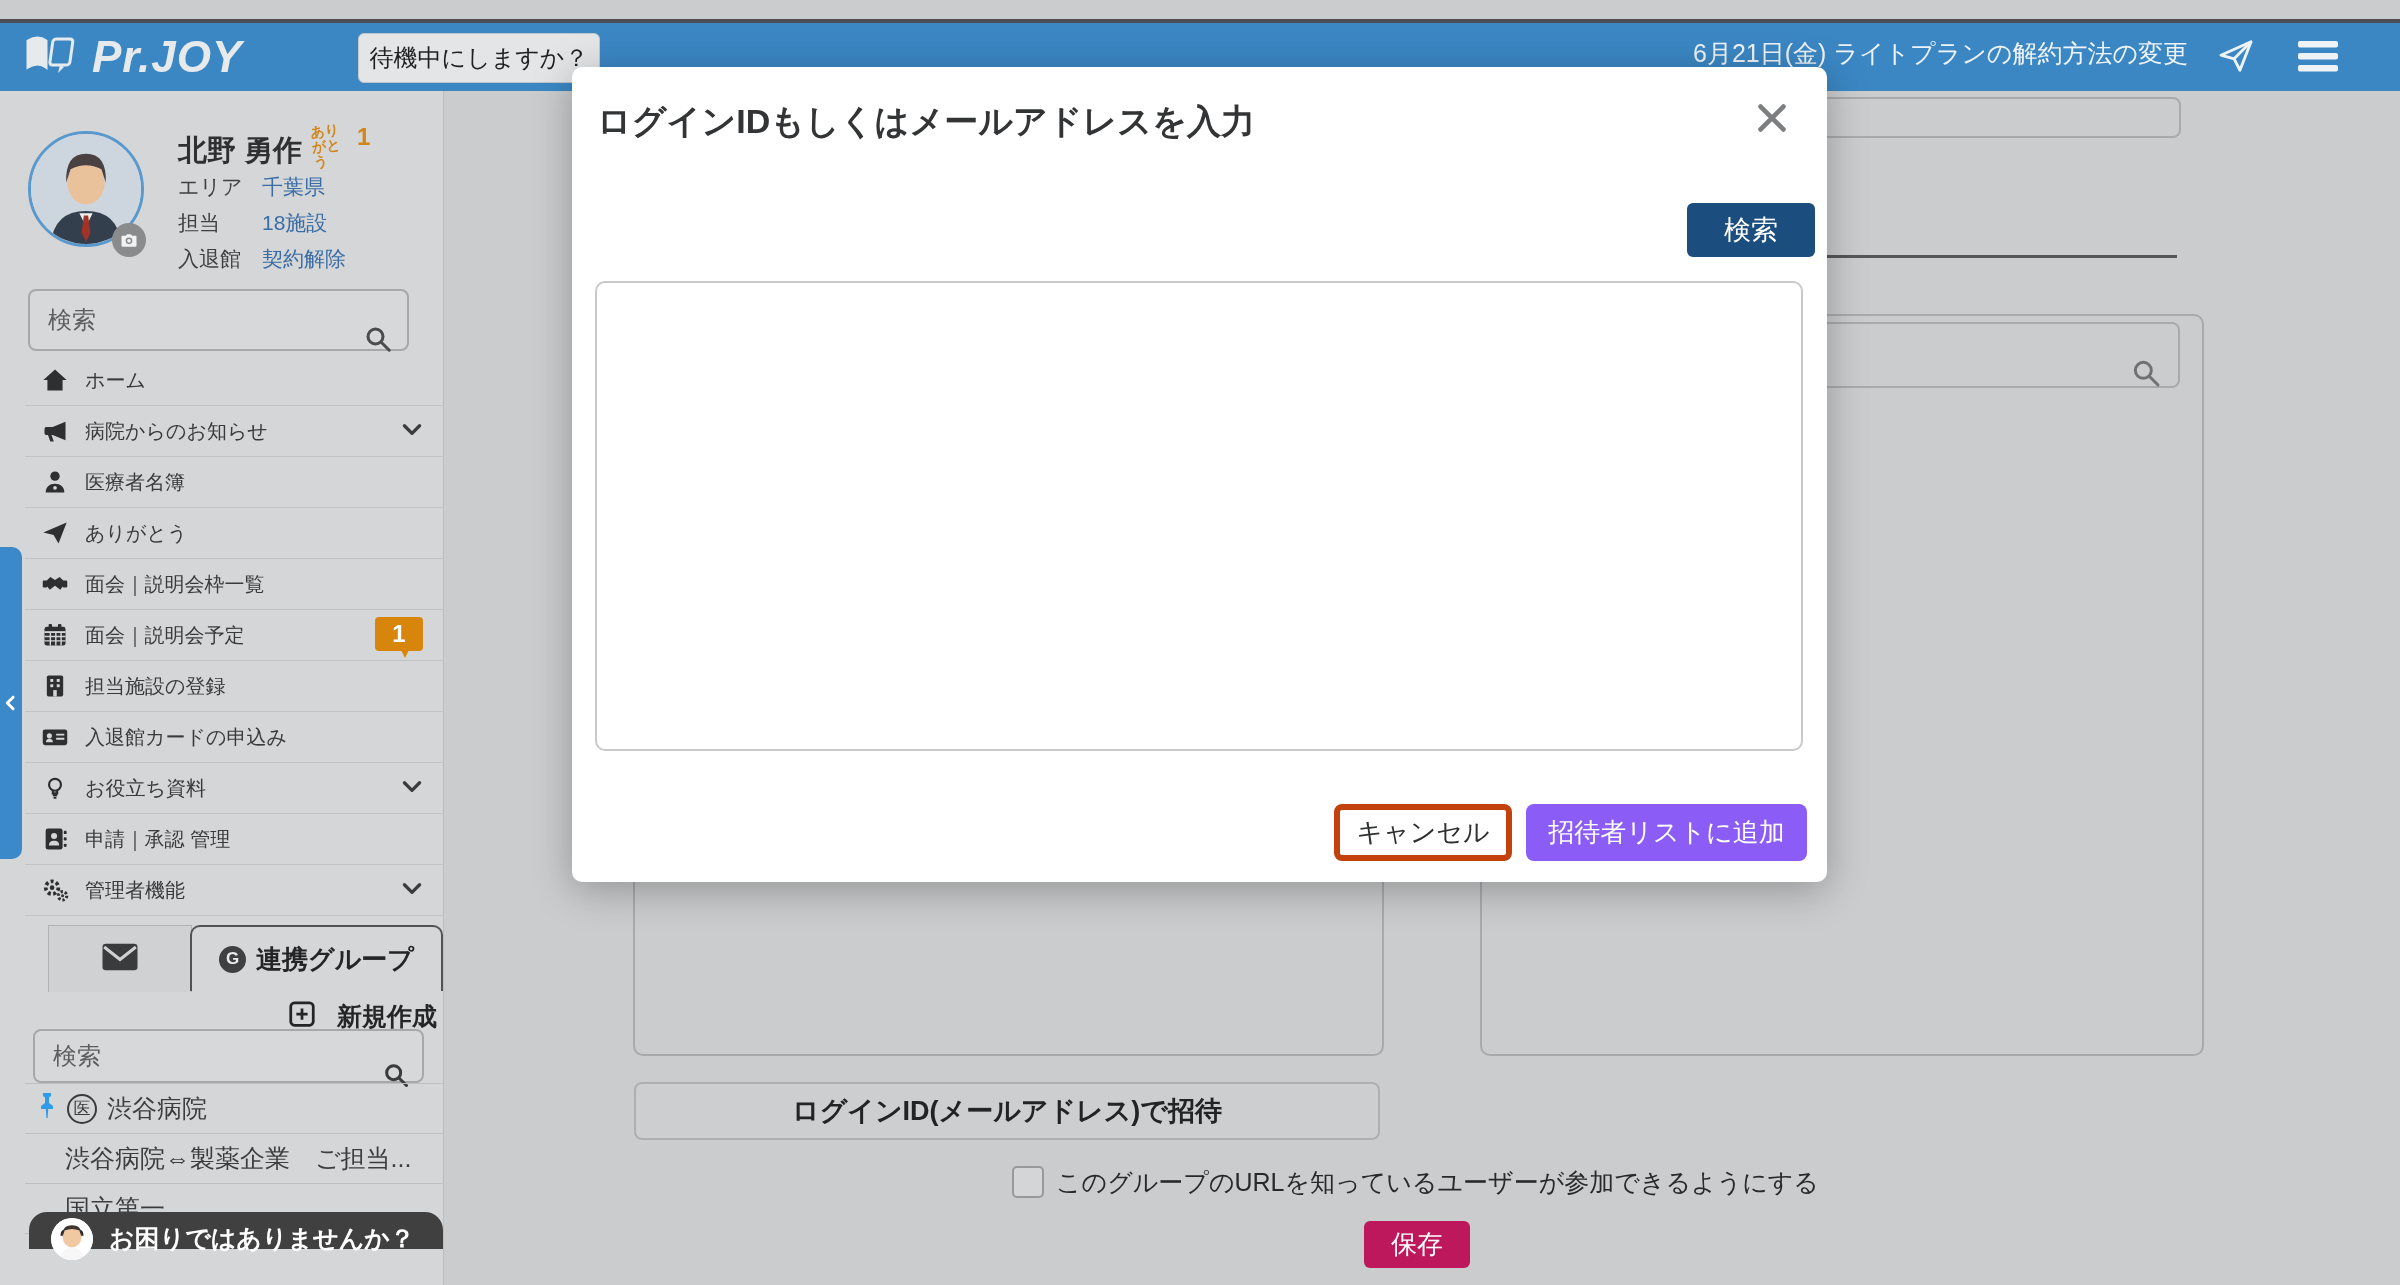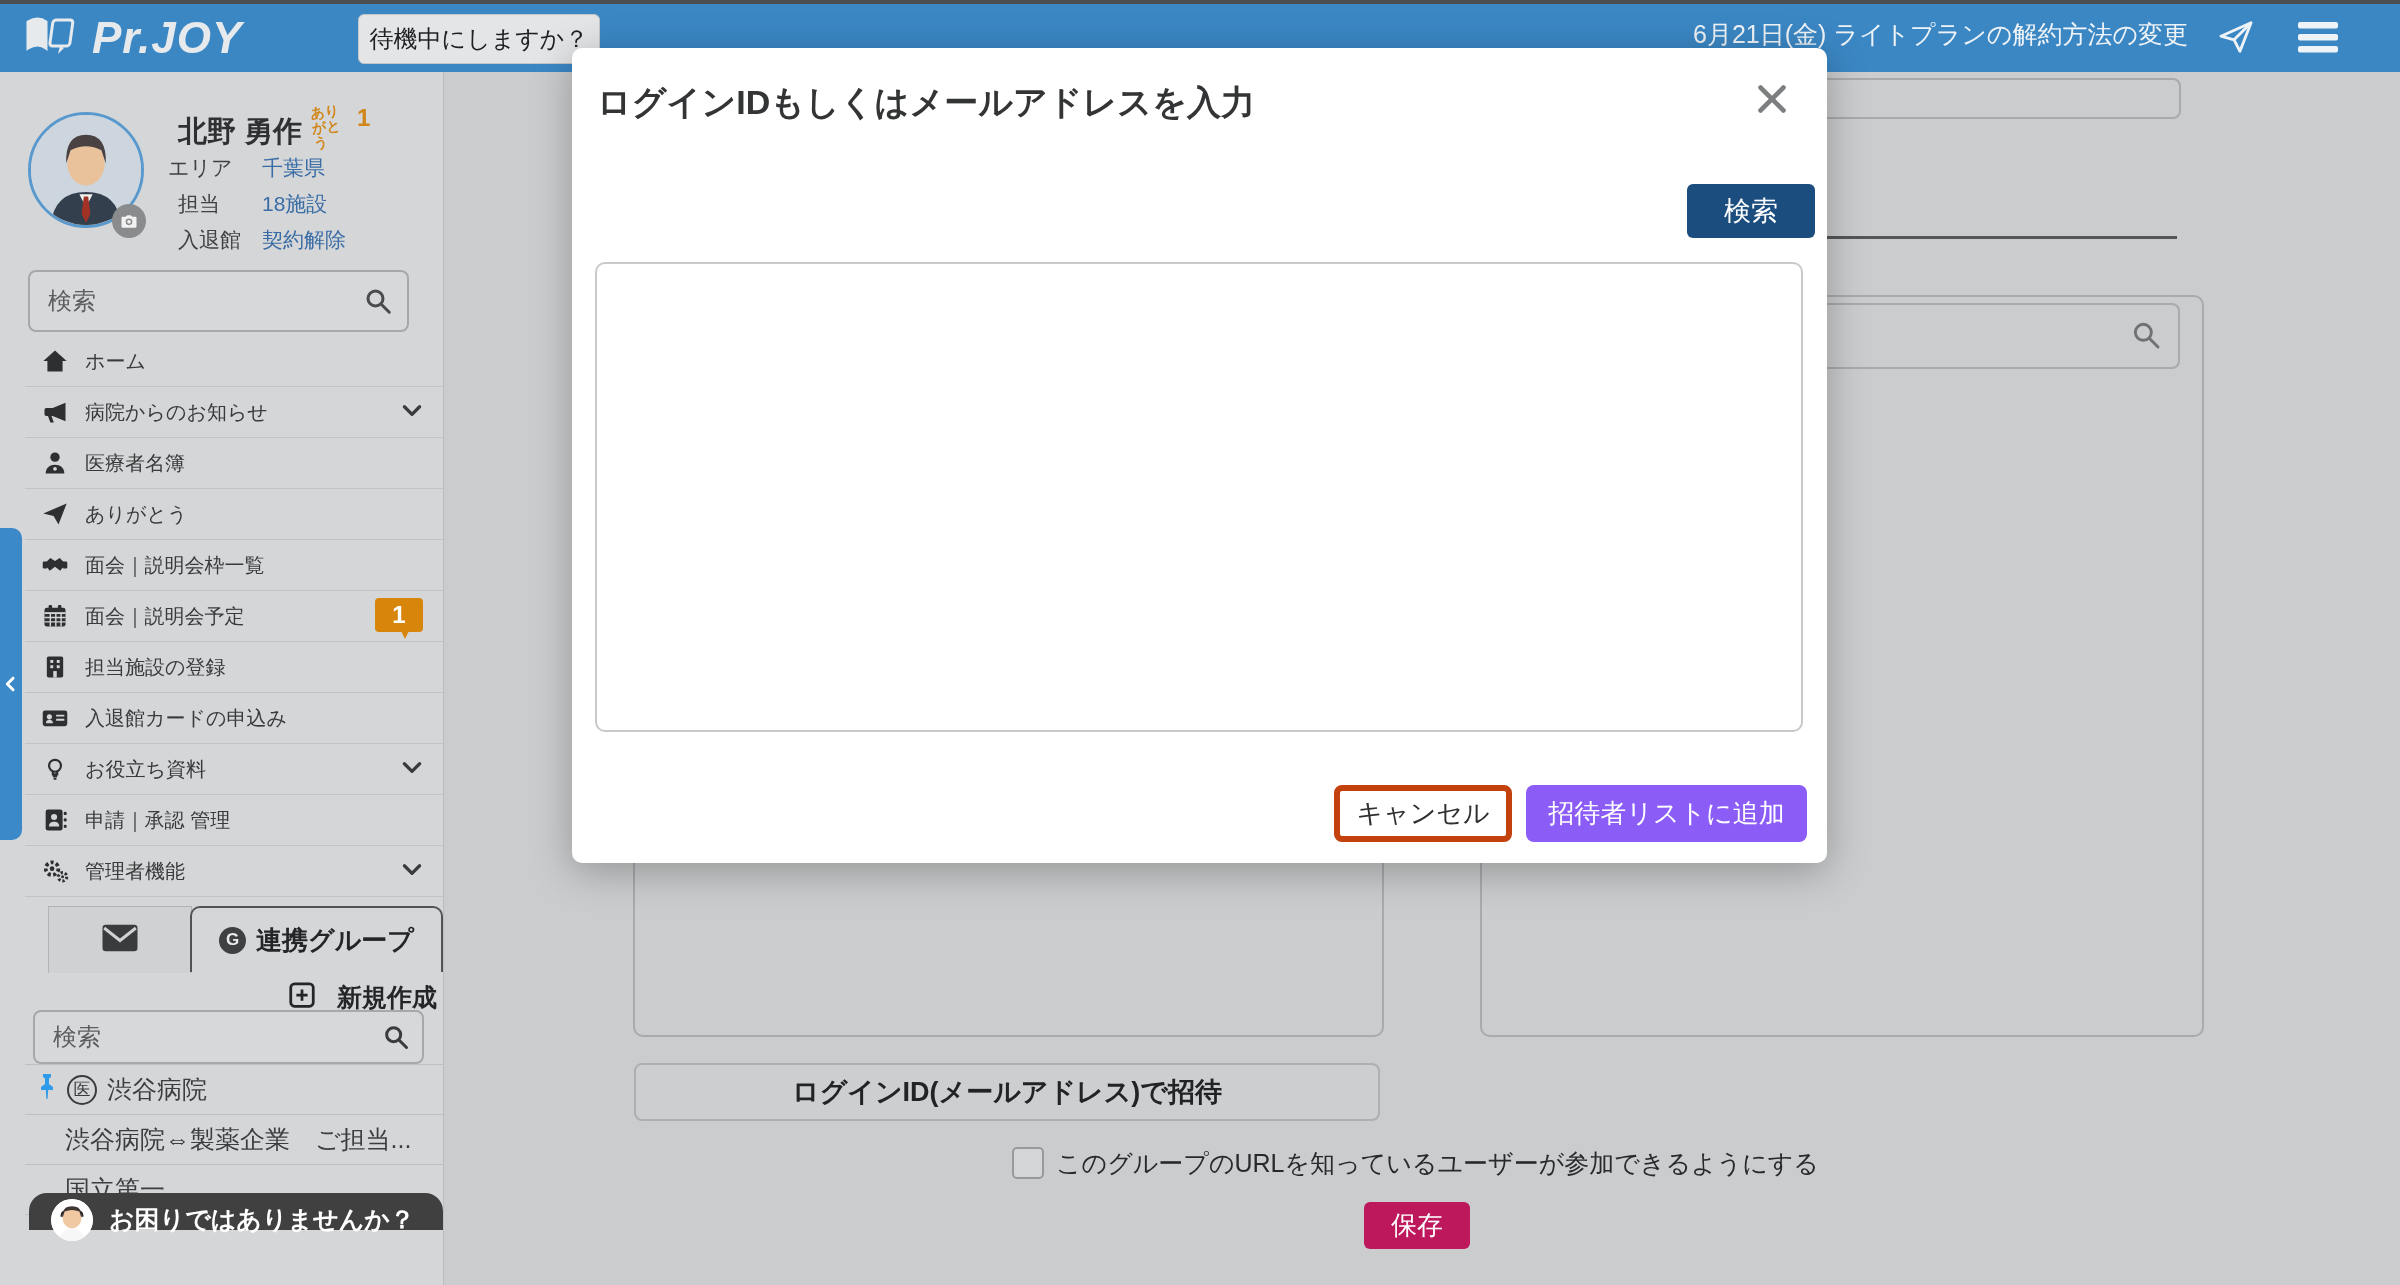--- a/index.html
+++ b/index.html
@@ -1,18 +1,18 @@
 <!DOCTYPE html>
 <html><head>
 <meta charset="utf-8">
 <style>
   html,body{margin:0;padding:0;background:#9fa0a2;}
   #screen{position:relative;width:2400px;height:1285px;overflow:hidden;
     font-family:"Liberation Sans","DejaVu Sans",sans-serif;background:#cbcccd;}
-  .abs{position:absolute;}
+  .abs{position:absolute;margin-top:19px;}
   .flex{display:flex;align-items:center;}
   .center{display:flex;align-items:center;justify-content:center;}
 
   
   .topstrip{left:0;top:0;width:2400px;height:4px;background:#4b4f54;}
   .topbar{left:0;top:4px;width:2400px;height:68px;background:#3b87c4;}
   .logo{left:24px;top:14px;height:48px;gap:10px;color:#e7eaed;}
   .logo-text{font-size:44px;font-weight:800;font-style:italic;letter-spacing:1px;}
   .standby-btn{left:358px;top:14px;width:242px;height:50px;background:#e4e5e6;border:1px solid #c4c5c6;
     border-radius:6px;font-size:24px;color:#1e1f20;cursor:pointer;}
@@ -152,21 +152,21 @@
       <path d="M4 7 h4 l2-2 h4 l2 2 h4 a1 1 0 0 1 1 1 v11 a1 1 0 0 1 -1 1 H4 a1 1 0 0 1 -1-1 V8 a1 1 0 0 1 1-1 Z"></path>
       <circle cx="12" cy="13" r="4" fill="#8a8b8c"></circle>
         <circle cx="12" cy="13" r="2.2" fill="#f2f2f2"></circle>
     </svg>
   </div>
   <div class="abs p-name">北野 勇作</div>
   <div class="abs thanks">
     <span class="thanks-word">ありがとう</span>
     <span class="thanks-count">1</span>
   </div>
-  <div class="abs p-row-label" style="left:168px;top:154px;">エリア</div>
+  <div class="abs p-row-label" style="left:178px;top:154px;">エリア</div>
   <div class="abs p-row-val" style="left:262px;top:154px;">千葉県</div>
   <div class="abs p-row-label" style="left:178px;top:190px;">担当</div>
   <div class="abs p-row-val" style="left:262px;top:190px;">18施設</div>
   <div class="abs p-row-label" style="left:178px;top:226px;">入退館</div>
   <div class="abs p-row-val" style="left:262px;top:226px;">契約解除</div>
 
   <div class="abs search-wrap" style="left:28px;top:270px;width:377px;height:58px;">
     <input placeholder="検索" style="">
     <span class="abs" style="right:14px;top:14px;">
       <svg width="30" height="30" viewBox="0 0 24 24" fill="none" stroke="#4a4b4c" stroke-width="2.4" stroke-linecap="round">

